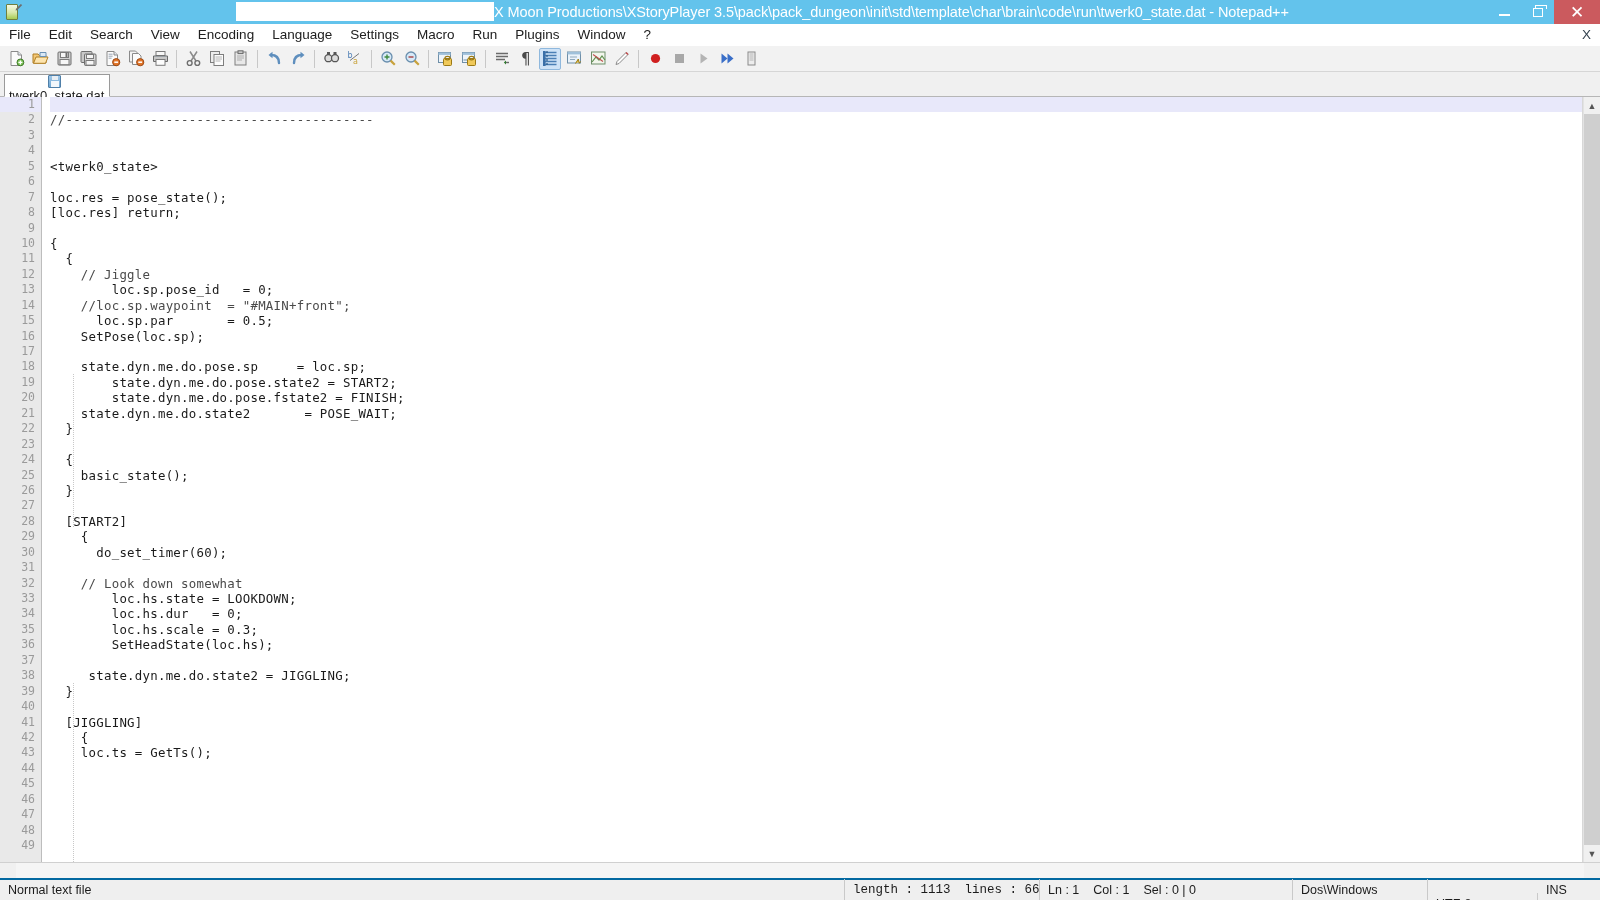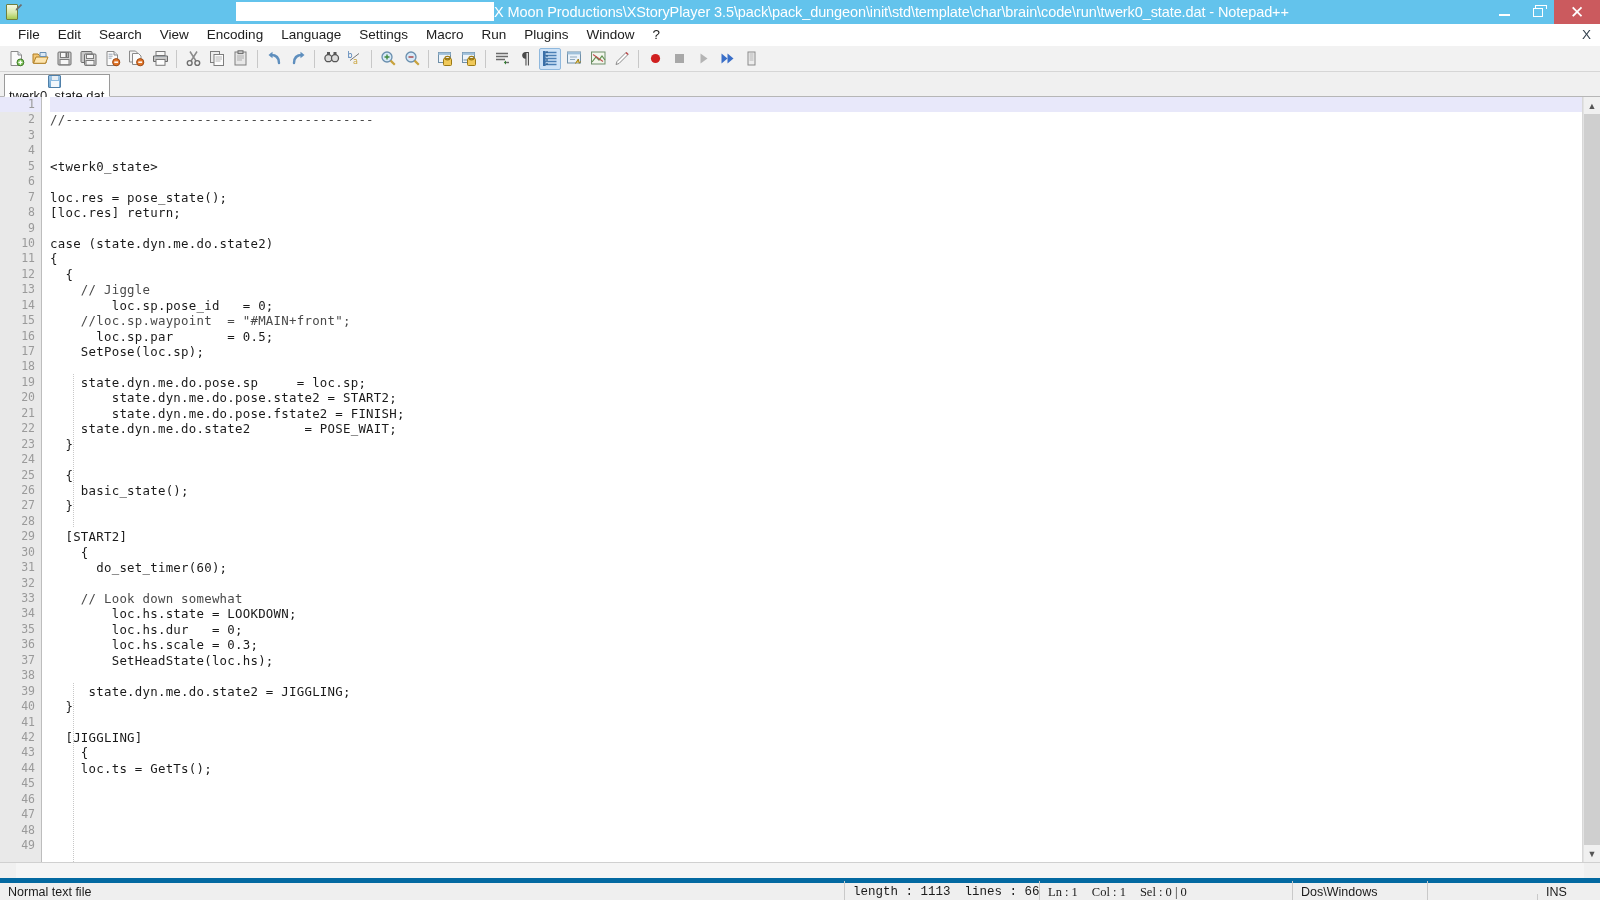--- a/index.html
+++ b/index.html
@@ -58,21 +58,20 @@
     content: ""; position: absolute; left: 1.6px; top: -4px; width: 10px; height: 3px;
     border: 1.6px solid #fff; border-bottom: none;
   }
   .win-btn .close-glyph { font-size: 17px; line-height: 17px; font-weight: 300; }
 
   
   .menubar {
     height: 22px; background: #ffffff; display: flex; align-items: center;
     position: relative; flex: 0 0 22px;
     border-bottom: 0px;
-    padding-left: 9px;
   }
   .menu-item {
     font-size: 13.5px; color: #202020; padding: 0 9px; line-height: 22px;
     white-space: nowrap; cursor: default;
   }
   .menu-x {
     position: absolute; right: 9px; top: 0; line-height: 22px;
     font-size: 13.5px; color: #33414e;
   }
 
@@ -184,31 +183,31 @@
     height: 16px; flex: 0 0 16px; background: #f0f0f0;
     border-top: 1px solid #d0d0d0;
     display: flex; align-items: stretch;
   }
   .hscroll .harrow { width: 16px; background: #f0f0f0; }
   .hscroll .htrack { flex: 1 1 auto; background: #f5f5f5; }
 
   
   .statusbar {
     height: 22px; flex: 0 0 22px; background: #efefef;
-    border-top: 5px solid #0369a1;
+    border-top: 2px solid #0369a1;
     display: flex; align-items: center;
     font-size: 12.5px; color: #1b1b1b;
   }
   .st-cell {
     height: 22px; line-height: 22px; padding: 0 8px;
     border-right: 1px solid #c9c9c9; white-space: nowrap; overflow: hidden;
   }
   .st-cell.first { width: 845px; border-right: 1px solid #c9c9c9; }
   .st-cell.len { width: 195px; font-family: Liberation Mono, monospace; }
-  .st-cell.pos { width: 253px; font-family: Liberation Serif, serif; }
+  .st-cell.pos { width: 253px; }
   .st-cell.eol { width: 135px; }
   .st-cell.enc { width: 110px; margin-top: 27px; }
   .st-cell.ins { flex: 1 1 auto; border-right: none; }
   .st-sub { display: inline-block; margin-right: 14px; }
 
   
   svg.i { display: block; }
 </style>
 </head>
 <body>
@@ -566,21 +565,20 @@
         <div class="guide" style="left:31px;top:586px;height:262px"></div>
       <div class="code-line current">&nbsp;</div>
           <div class="code-line comment">//----------------------------------------</div>
           <div class="code-line">&nbsp;</div>
           <div class="code-line">&nbsp;</div>
           <div class="code-line">&lt;twerk0_state&gt;</div>
           <div class="code-line">&nbsp;</div>
           <div class="code-line">loc.res = pose_state();</div>
           <div class="code-line">[loc.res] return;</div>
           <div class="code-line">&nbsp;</div>
-          <div class="code-line">case (state.dyn.me.do.state2)</div>
           <div class="code-line">{</div>
           <div class="code-line">  {</div>
           <div class="code-line comment">    // Jiggle</div>
           <div class="code-line">        loc.sp.pose_id   = 0;</div>
           <div class="code-line comment">    //loc.sp.waypoint  = "#MAIN+front";</div>
           <div class="code-line">      loc.sp.par       = 0.5;</div>
           <div class="code-line">    SetPose(loc.sp);</div>
           <div class="code-line">&nbsp;</div>
           <div class="code-line">    state.dyn.me.do.pose.sp     = loc.sp;</div>
           <div class="code-line">        state.dyn.me.do.pose.state2 = START2;</div>

